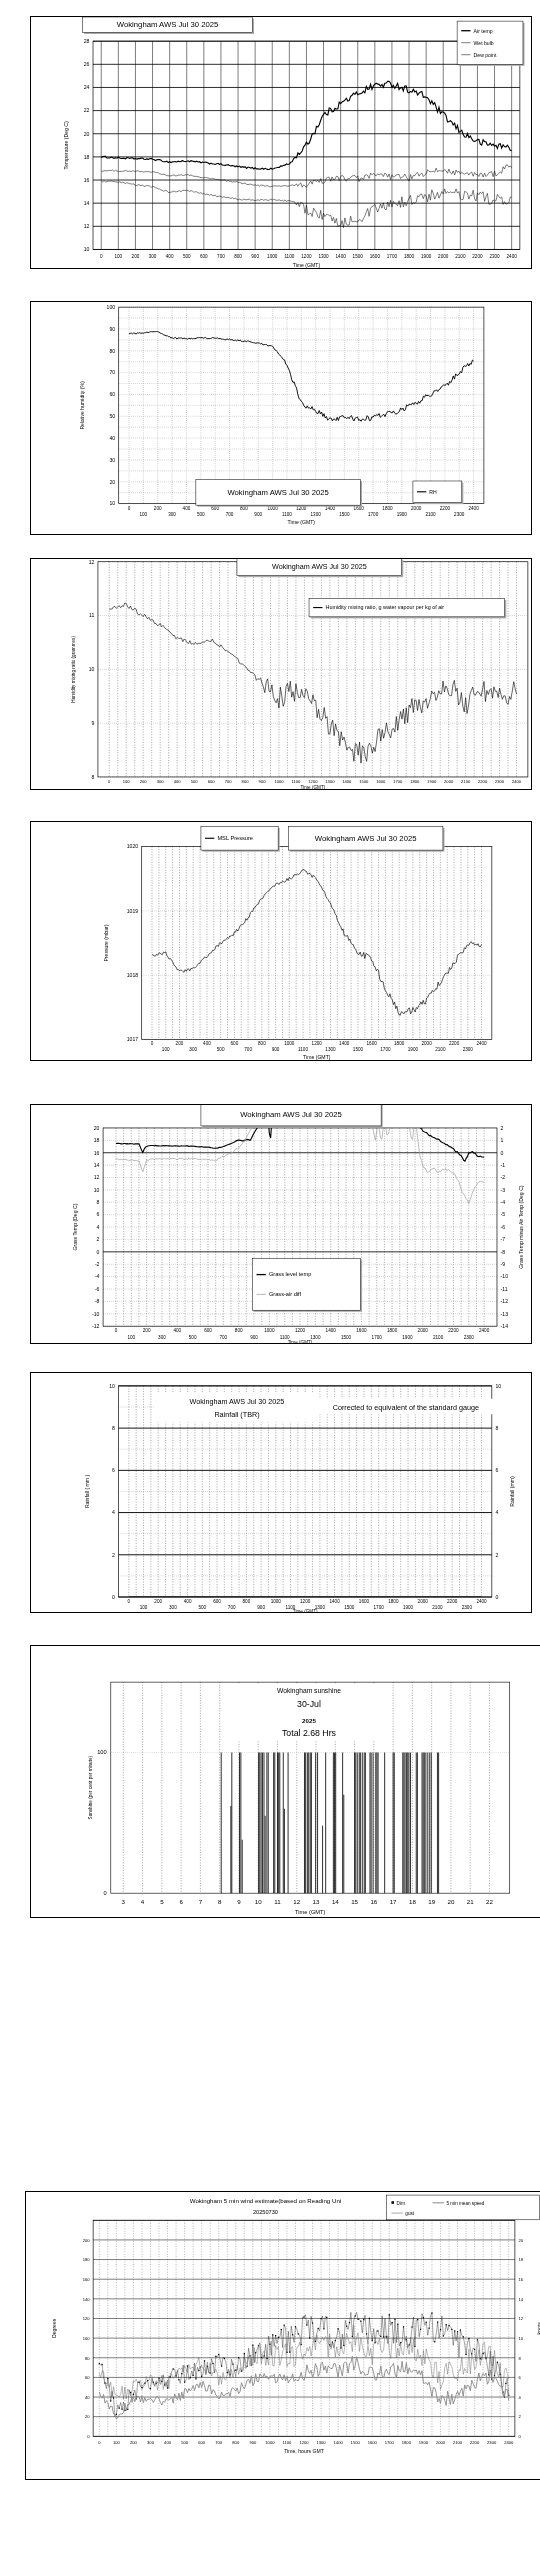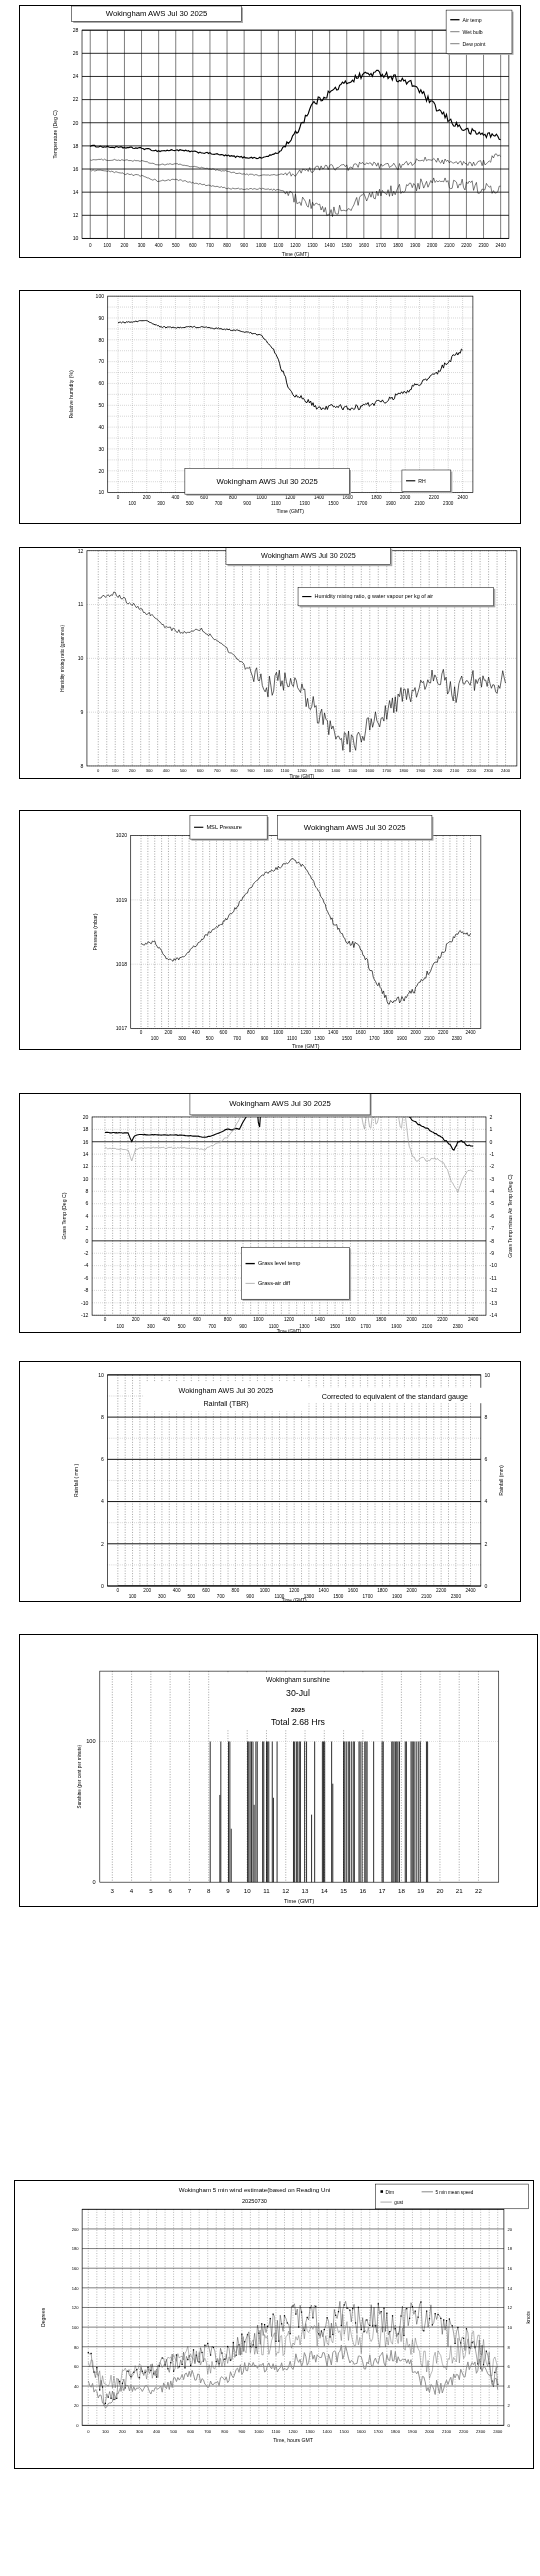--- a/index.html
+++ b/index.html
@@ -1,18 +1,18 @@
 <!DOCTYPE html>
 <html style="font-size:8.2px"><head>
 <meta charset="utf-8">
 <style>
   html,body{margin:0;padding:0;background:#fff;}
   body{font-family:"Liberation Sans", sans-serif;}
   .page{position:relative;width:541px;height:2620px;background:#ffffff;overflow:hidden;}
-  figure.chart-box{position:absolute;margin:1px;background:#fff;border:0.5px solid #000;box-sizing:border-box;}
+  figure.chart-box{position:absolute;margin:12px;background:#fff;border:0.5px solid #000;box-sizing:border-box;}
   figure.chart-box svg{display:block;font-family:"Liberation Sans", sans-serif;}
 </style>
 </head>
 <body>
 
 <div class="page">
   <figure class="chart-box" id="box-0" style="left:18px;top:4.1px;width:502px;height:253px;">
     <svg id="svg-0" width="501" height="252" viewBox="0 0 973 490">
         <line x1="136" y1="47" x2="136" y2="452" stroke="#000" stroke-width="1"></line>
         <line x1="169.25" y1="47" x2="169.25" y2="452" stroke="#000" stroke-width="1"></line>

